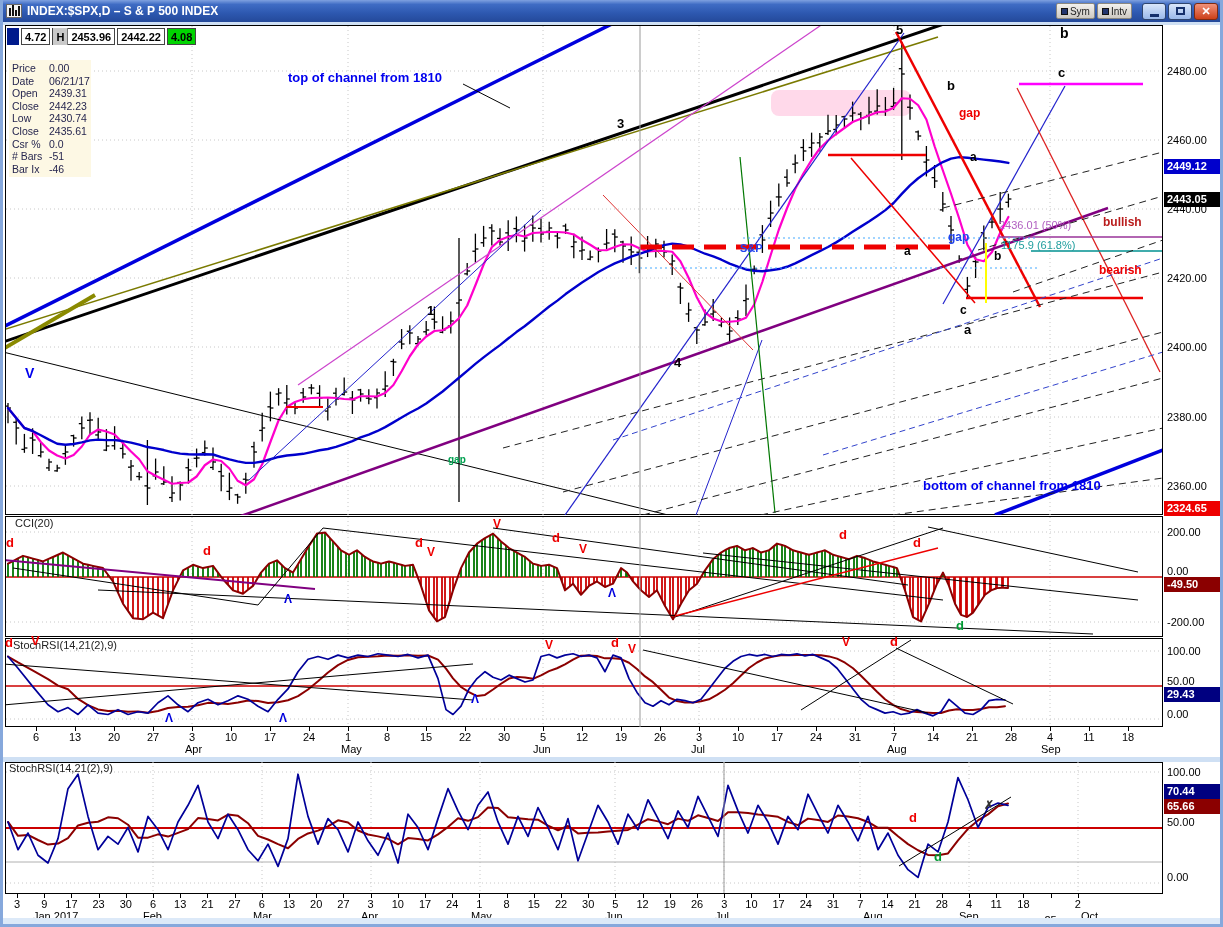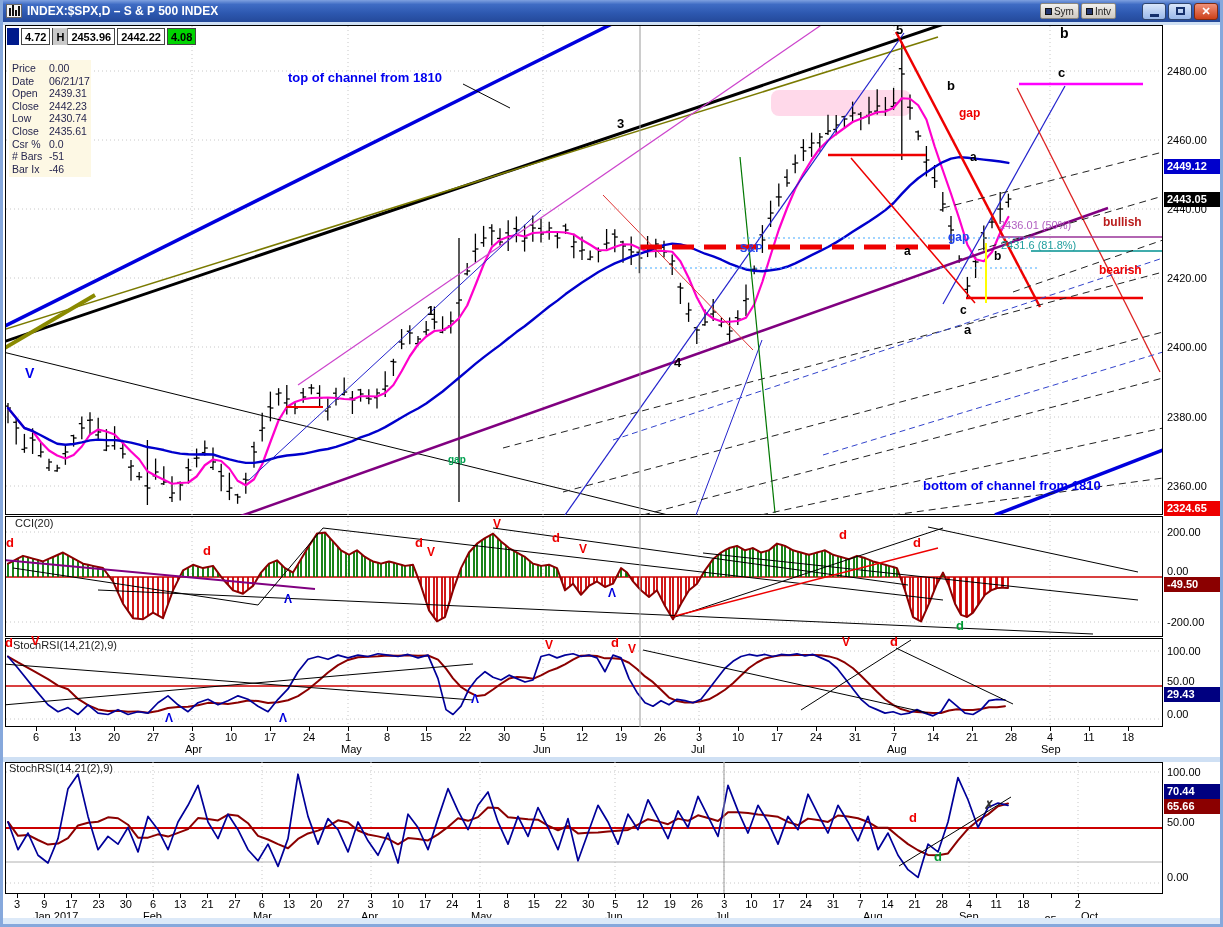--- a/index.html
+++ b/index.html
@@ -56,21 +56,21 @@
         <i style="height:11px"></i>
         <i style="height:6px"></i>
         <i style="height:10px"></i>
       </span>
     <span>INDEX:$SPX,D – S &amp; P 500 INDEX</span>
     <span class="tb-right">
       <span class="mini-btn">
           <span class="sq"></span>
           <span>Sym</span>
         </span>
-      <span class="mini-btn" style="margin-right:24px">
+      <span class="mini-btn" style="margin-right:8px">
           <span class="sq"></span>
           <span>Intv</span>
         </span>
       <span class="win-btn minmax">
           <span style="display:inline-block;width:9px;height:3px;background:#15306b;margin-top:8px"></span>
         </span>
       <span class="win-btn minmax">
           <span style="display:inline-block;width:9px;height:8px;border:2px solid #15306b"></span>
         </span>
       <span class="win-btn close">
@@ -989,21 +989,21 @@
 
   <div class="txtlayer" id="overlay">
     <div class="anno" style="left:12px;top:518px;font-size:11px;color:#222">CCI(20)</div>
     <div class="anno" style="left:10px;top:640px;font-size:11px;color:#222">StochRSI(14,21(2),9)</div>
     <div class="anno" style="left:6px;top:763px;font-size:11px;color:#222">StochRSI(14,21(2),9)</div>
   <div class="anno" style="left: 285px; top: 71px; color: rgb(0, 0, 238); font-size: 13px; font-weight: bold;">top of channel from 1810</div>
       <div class="anno" style="left: 920px; top: 479px; color: rgb(0, 0, 238); font-size: 13px; font-weight: bold;">bottom of channel from 1810</div>
       <div class="anno" style="left: 1100px; top: 216px; color: #b91c1c; font-size: 12px; font-weight: bold;">bullish</div>
       <div class="anno" style="left: 1096px; top: 264px; color: rgb(238, 0, 0); font-size: 12px; font-weight: bold;">bearish</div>
       <div class="anno" style="left: 996px; top: 220px; color: rgb(176, 95, 192); font-size: 11px;">2436.01 (50%)</div>
-      <div class="anno" style="left: 998px; top: 240px; color: rgb(31, 158, 158); font-size: 11px;">2431.6 (81.8%)</div>
+      <div class="anno" style="left: 998px; top: 240px; color: rgb(31, 158, 158); font-size: 11px;">1175.9 (61.8%)</div>
       <div class="anno" style="left: 956px; top: 107px; color: rgb(238, 0, 0); font-size: 12px; font-weight: bold;">gap</div>
       <div class="anno" style="left: 945px; top: 231px; color: rgb(34, 68, 238); font-size: 12px; font-weight: bold;">gap</div>
       <div class="anno" style="left: 445px; top: 455px; color: rgb(0, 160, 80); font-size: 10px; font-weight: bold;">gap</div>
       <div class="anno" style="left: 737px; top: 243px; color: rgb(34, 68, 238); font-size: 11px; font-weight: bold;">S&amp;P</div>
       <div class="anno" style="left: 893px; top: 23px; color: rgb(0, 0, 0); font-size: 13px; font-weight: bold;">5</div>
       <div class="anno" style="left: 614px; top: 117px; color: rgb(0, 0, 0); font-size: 13px; font-weight: bold;">3</div>
       <div class="anno" style="left: 424px; top: 304px; color: rgb(0, 0, 0); font-size: 13px; font-weight: bold;">1</div>
       <div class="anno" style="left: 671px; top: 356px; color: rgb(0, 0, 0); font-size: 13px; font-weight: bold;">4</div>
       <div class="anno" style="left: 22px; top: 366px; color: rgb(0, 0, 238); font-size: 14px; font-weight: bold;">V</div>
       <div class="anno" style="left: 944px; top: 79px; color: rgb(0, 0, 0); font-size: 13px; font-weight: bold;">b</div>

